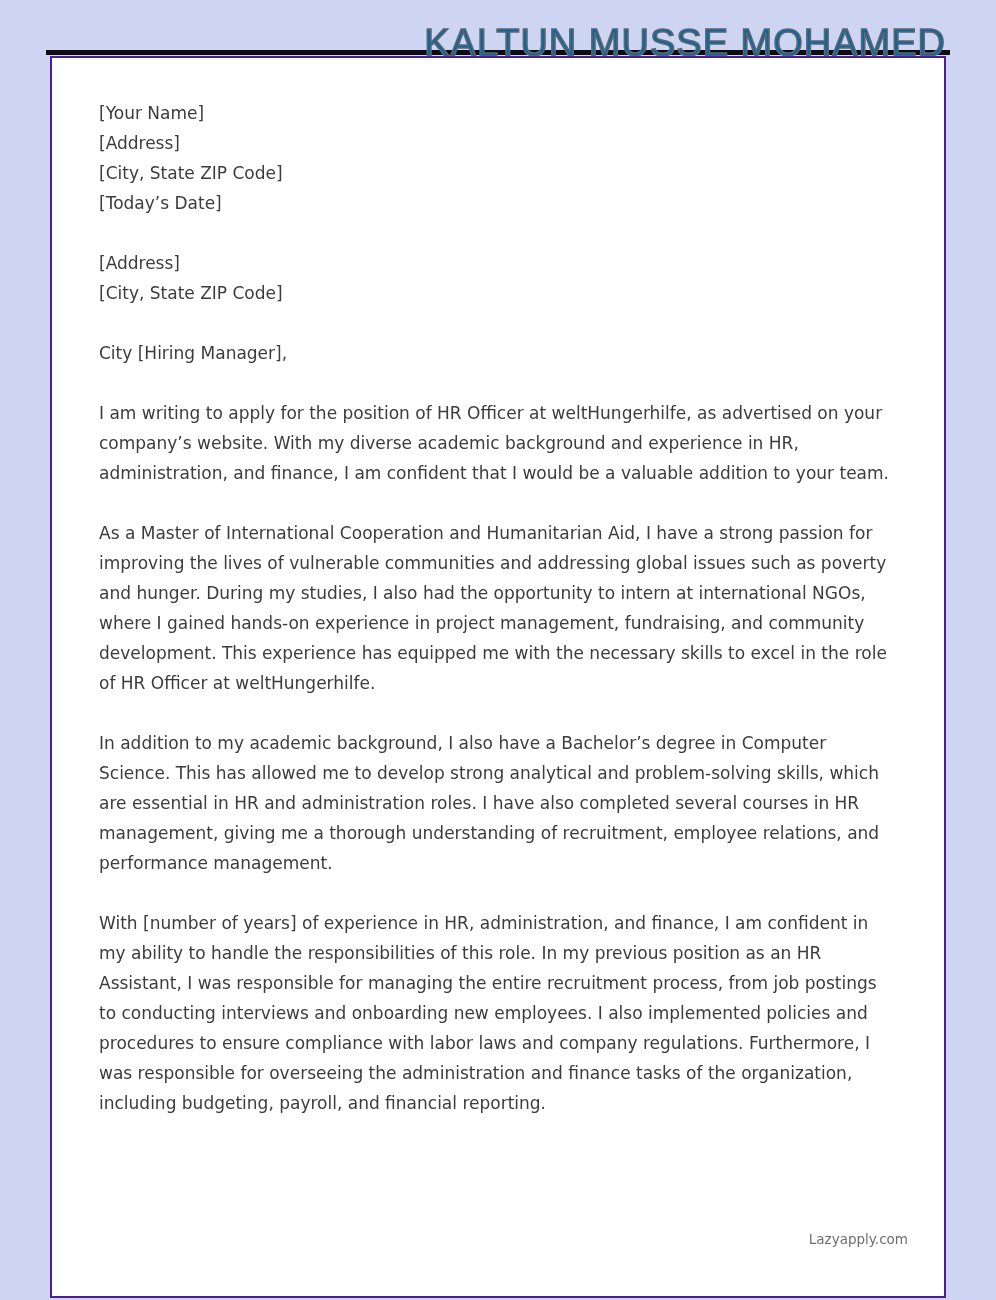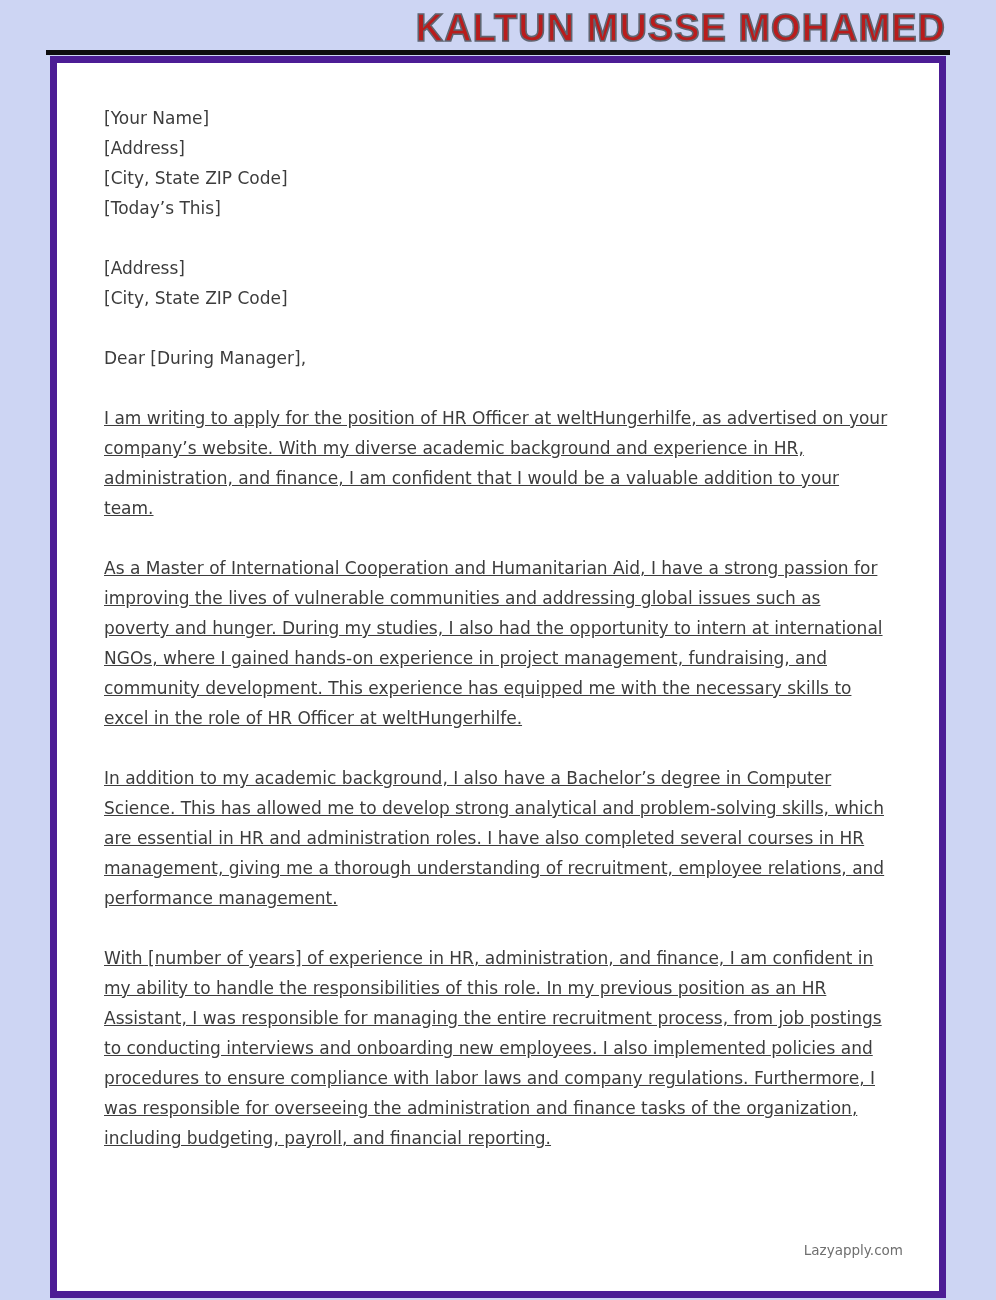--- a/index.html
+++ b/index.html
@@ -17,85 +17,86 @@
   .header {
     height: 50px;
     padding: 6px 50px 0 50px;
     text-align: right;
   }
   .header-name {
     display: inline-block;
     font-family: "Liberation Sans", sans-serif;
     font-size: 38px;
     line-height: 44px;
-    font-weight: 700;
+    font-weight: 400;
     letter-spacing: 1px;
     text-transform: uppercase;
-    color: #b91c1c;
+    color: #0369a1;
+    margin-top: 15px;
     -webkit-text-stroke: 1.6px #5f6571;
   }
 
   .divider {
     margin: 0 46px;
     height: 5px;
     background: #0d0d0f;
   }
 
   
   .page {
     position: relative;
     margin: 1px 50px 0 50px;
     height: 1242px;
     background: #ffffff;
-    border: 7px solid #4c1d95;
+    border: 2px solid #4c1d95;
     padding: 40px 50px 0 47px;
     overflow: hidden;
     color: #3c3c3c;
     font-size: 17px;
     line-height: 30px;
   }
 
   .address-block { margin: 0 0 30px 0; }
   .address-line { white-space: nowrap; }
   .salutation { margin: 0 0 30px 0; }
-  .page p { margin: 0 0 30px 0; max-width: 795px; text-decoration: underline; }
+  .page p { margin: 0 0 30px 0; max-width: 795px; }
 
   .watermark {
     position: absolute;
     right: 36px;
-    bottom: 34px;
+    bottom: 50px;
     font-size: 13.5px;
     line-height: 14px;
     color: #6f6f6f;
   }
 </style>
 </head>
 <body>
 
 <div class="header">
   <span class="header-name">KALTUN MUSSE MOHAMED</span>
 </div>
 
 <div class="divider"></div>
 
 <div class="page">
 
   <div class="address-block">
     <div class="address-line">[Your Name]</div>
     <div class="address-line">[Address]</div>
     <div class="address-line">[City, State ZIP Code]</div>
-    <div class="address-line">[Today’s This]</div>
+    <div class="address-line">[Today’s Date]</div>
   </div>
 
   <div class="address-block">
     <div class="address-line">[Address]</div>
     <div class="address-line">[City, State ZIP Code]</div>
   </div>
 
-  <div class="salutation">Dear [During Manager],</div>
+  <div class="salutation">City [Hiring Manager],</div>
 
   <p>I am writing to apply for the position of HR Officer at weltHungerhilfe, as advertised on your company’s website. With my diverse academic background and experience in HR, administration, and finance, I am confident that I would be a valuable addition to your team.</p>
   <p>As a Master of International Cooperation and Humanitarian Aid, I have a strong passion for improving the lives of vulnerable communities and addressing global issues such as poverty and hunger. During my studies, I also had the opportunity to intern at international NGOs, where I gained hands-on experience in project management, fundraising, and community development. This experience has equipped me with the necessary skills to excel in the role of HR Officer at weltHungerhilfe.</p>
   <p>In addition to my academic background, I also have a Bachelor’s degree in Computer Science. This has allowed me to develop strong analytical and problem-solving skills, which are essential in HR and administration roles. I have also completed several courses in HR management, giving me a thorough understanding of recruitment, employee relations, and performance management.</p>
   <p>With [number of years] of experience in HR, administration, and finance, I am confident in my ability to handle the responsibilities of this role. In my previous position as an HR Assistant, I was responsible for managing the entire recruitment process, from job postings to conducting interviews and onboarding new employees. I also implemented policies and procedures to ensure compliance with labor laws and company regulations. Furthermore, I was responsible for overseeing the administration and finance tasks of the organization, including budgeting, payroll, and financial reporting.</p>
 
   <div class="watermark">Lazyapply.com</div>
 
 </div>
 

